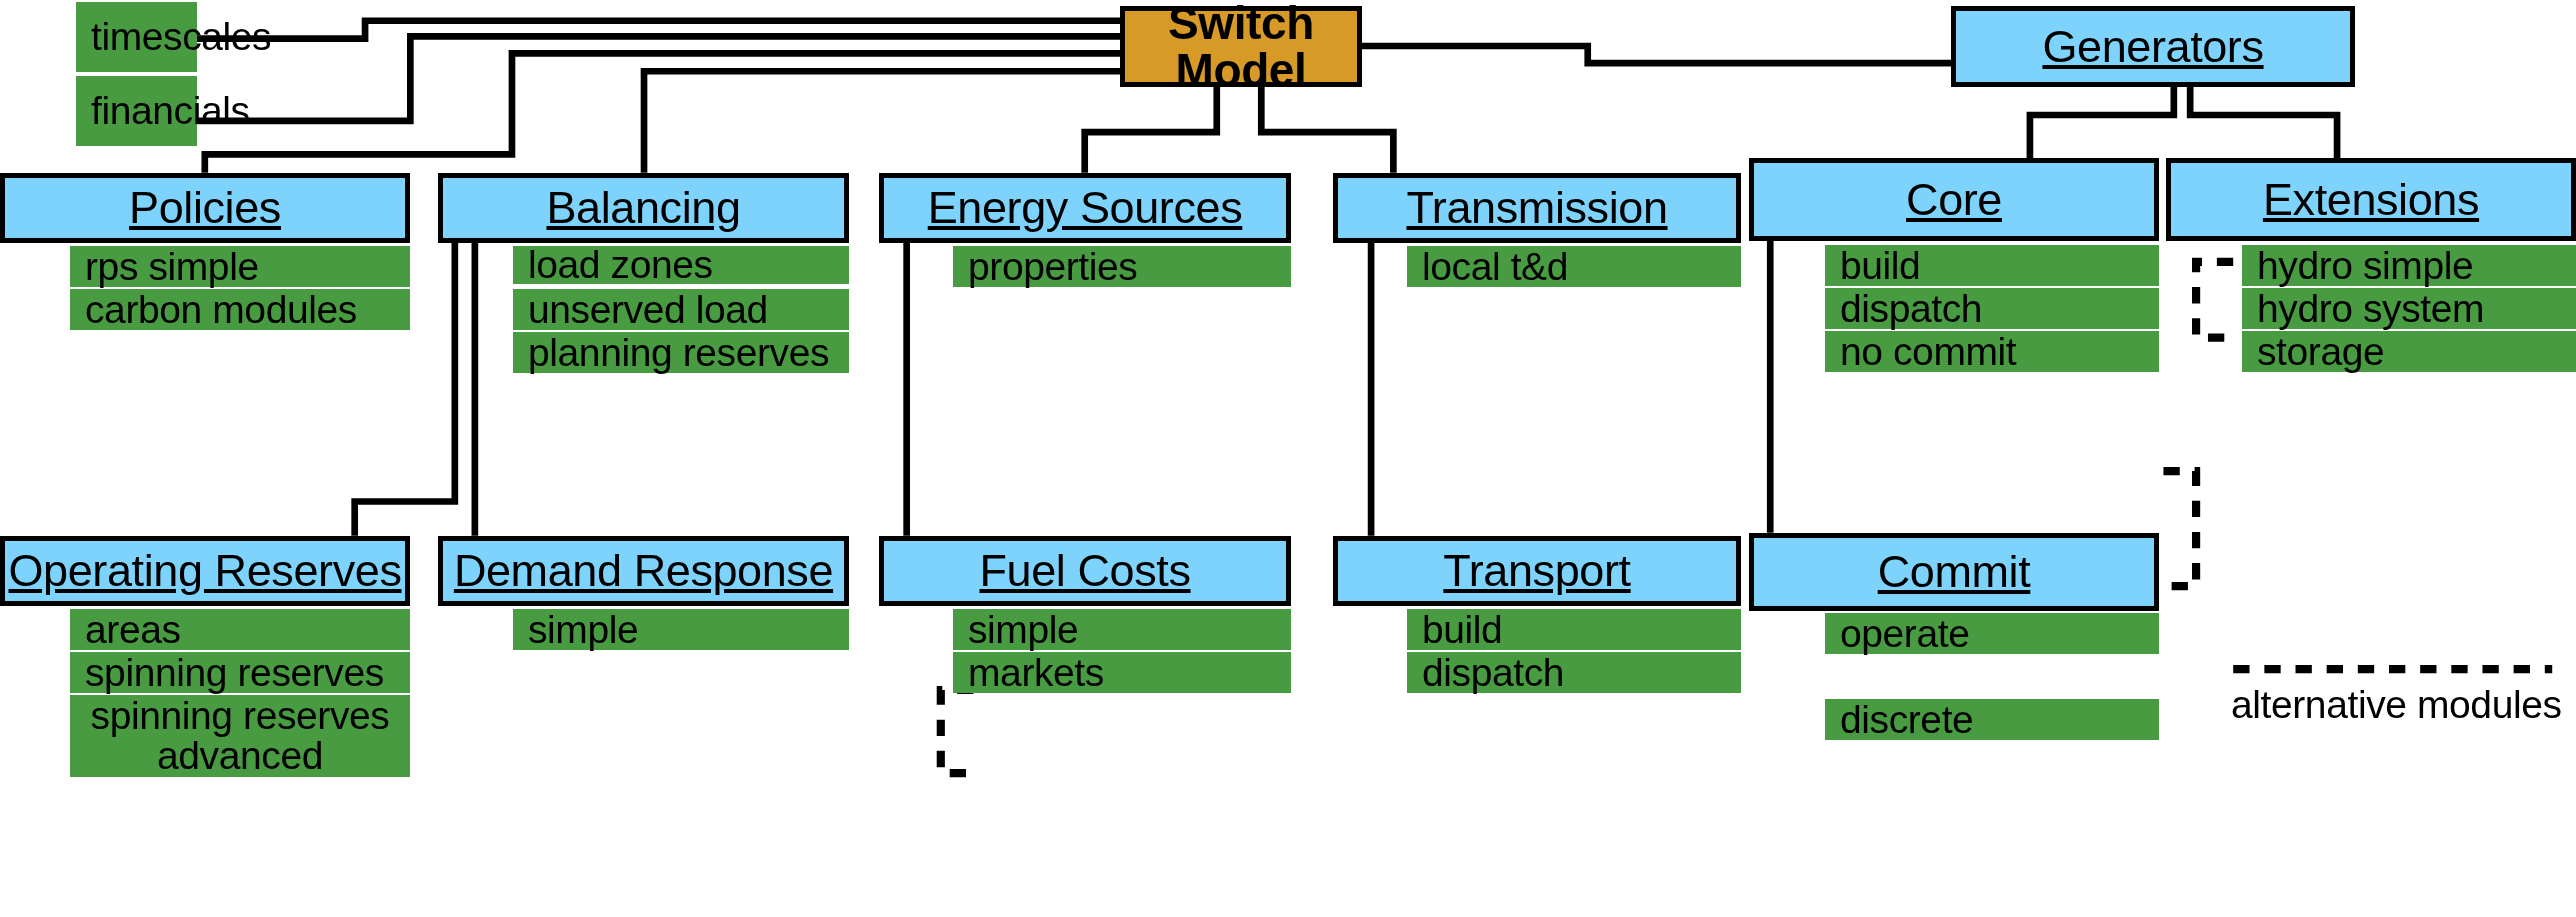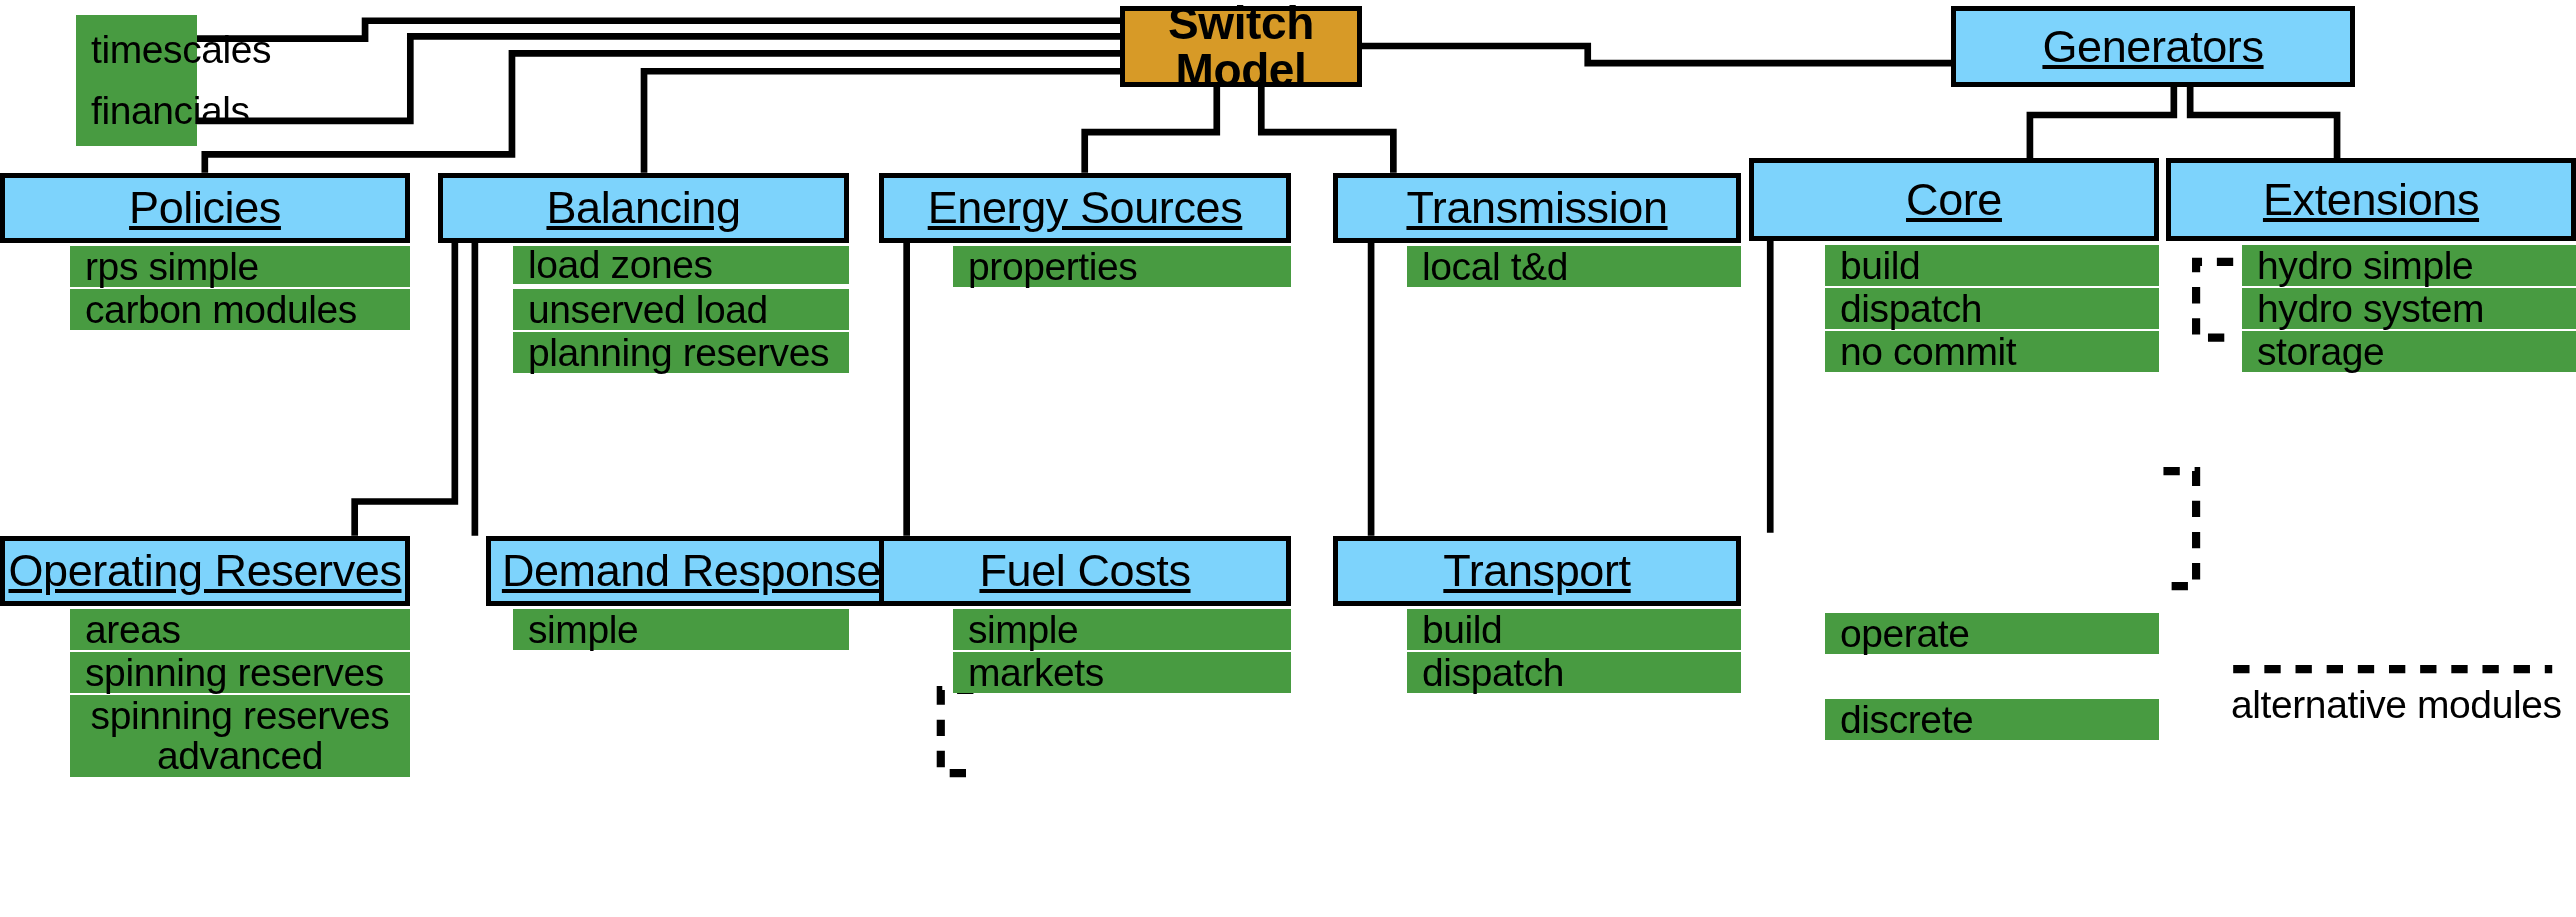--- a/index.html
+++ b/index.html
@@ -112,21 +112,21 @@
     </g>
 
     <g fill="none" stroke="#000000" stroke-width="11" stroke-dasharray="22 20" stroke-linecap="butt">
       <path d="M 3010,353 L 2960,353 L 2960,455 L 3010,455"></path>
       <path d="M 2916,635 L 2960,635 L 2960,790 L 2916,790"></path>
       <path d="M 1312,930 L 1268,930 L 1268,1042 L 1312,1042"></path>
       <path d="M 3010,902 L 3440,902"></path>
     </g>
   </svg>
 
-  <div class="node leaf" style="left:76px; top:1.5px; width:121px; height:70px;margin-top:13px;">
+  <div class="node leaf" style="left:76px; top:1.5px; width:121px; height:70px;">
     <span>timescales</span>
   </div>
   <div class="node leaf" style="left:76px; top:76px; width:121px; height:70px;">
     <span>financials</span>
   </div>
 
   <div class="node root" style="left:1120px; top:6px; width:242px; height:81px;">
     <span>Switch Model</span>
   </div>
 
@@ -204,21 +204,21 @@
     <span>areas</span>
   </div>
   <div class="node leaf" style="left:70px; top:652px; width:340px; height:41px;">
     <span>spinning reserves</span>
   </div>
   <div class="node leaf wrap" style="left:70px; top:695px; width:340px; height:82px;">
     <span>spinning reserves</span>
     <span>advanced</span>
   </div>
 
-  <div class="node group" style="left:438px; top:536px; width:411px; height:70px;margin-left:48px;">
+  <div class="node group" style="left:438px; top:536px; width:411px; height:70px;">
     <span>Demand Response</span>
   </div>
   <div class="node leaf" style="left:513px; top:609px; width:336px; height:41px;">
     <span>simple</span>
   </div>
 
   <div class="node group" style="left:879px; top:536px; width:412px; height:70px;">
     <span>Fuel Costs</span>
   </div>
   <div class="node leaf" style="left:953px; top:609px; width:338px; height:41px;">
@@ -231,20 +231,23 @@
   <div class="node group" style="left:1333px; top:536px; width:408px; height:70px;">
     <span>Transport</span>
   </div>
   <div class="node leaf" style="left:1407px; top:609px; width:334px; height:41px;">
     <span>build</span>
   </div>
   <div class="node leaf" style="left:1407px; top:652px; width:334px; height:41px;">
     <span>dispatch</span>
   </div>
 
+  <div class="node group" style="left:1749px; top:533px; width:410px; height:78px;">
+    <span>Commit</span>
+  </div>
   <div class="node leaf" style="left:1825px; top:613px; width:334px; height:41px;">
     <span>operate</span>
   </div>
   <div class="node leaf" style="left:1825px; top:699px; width:334px; height:41px;">
     <span>discrete</span>
   </div>
 
   <div class="legend-label" style="left:2231px; top:683px;">
     <span>alternative modules</span>
   </div>

